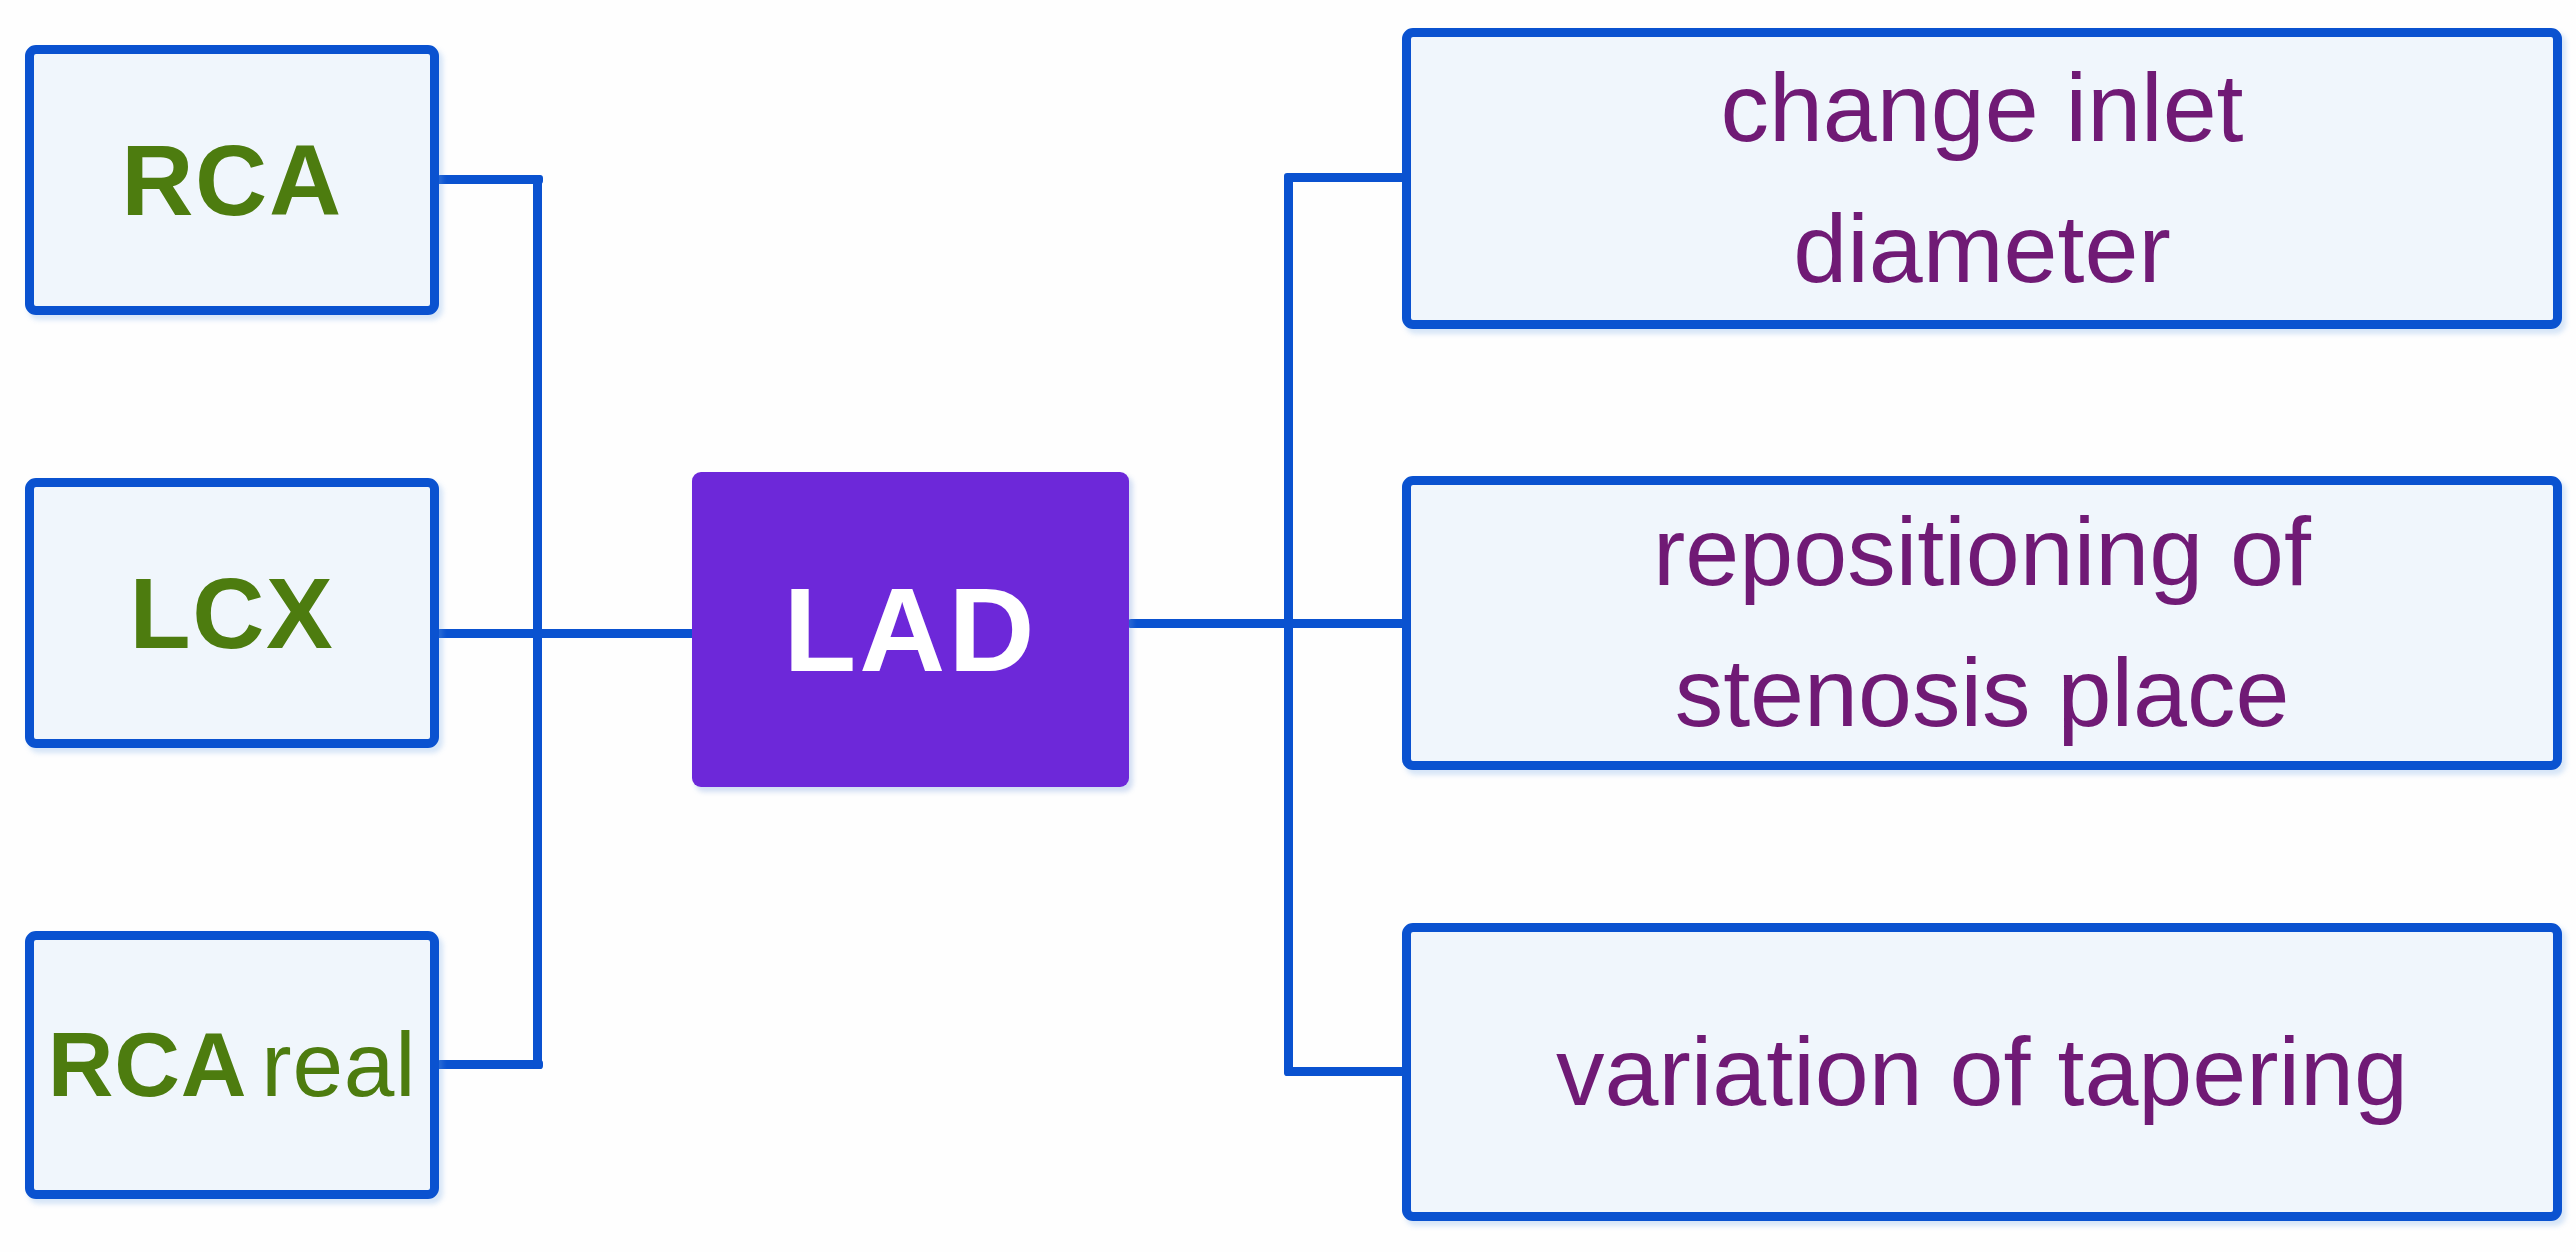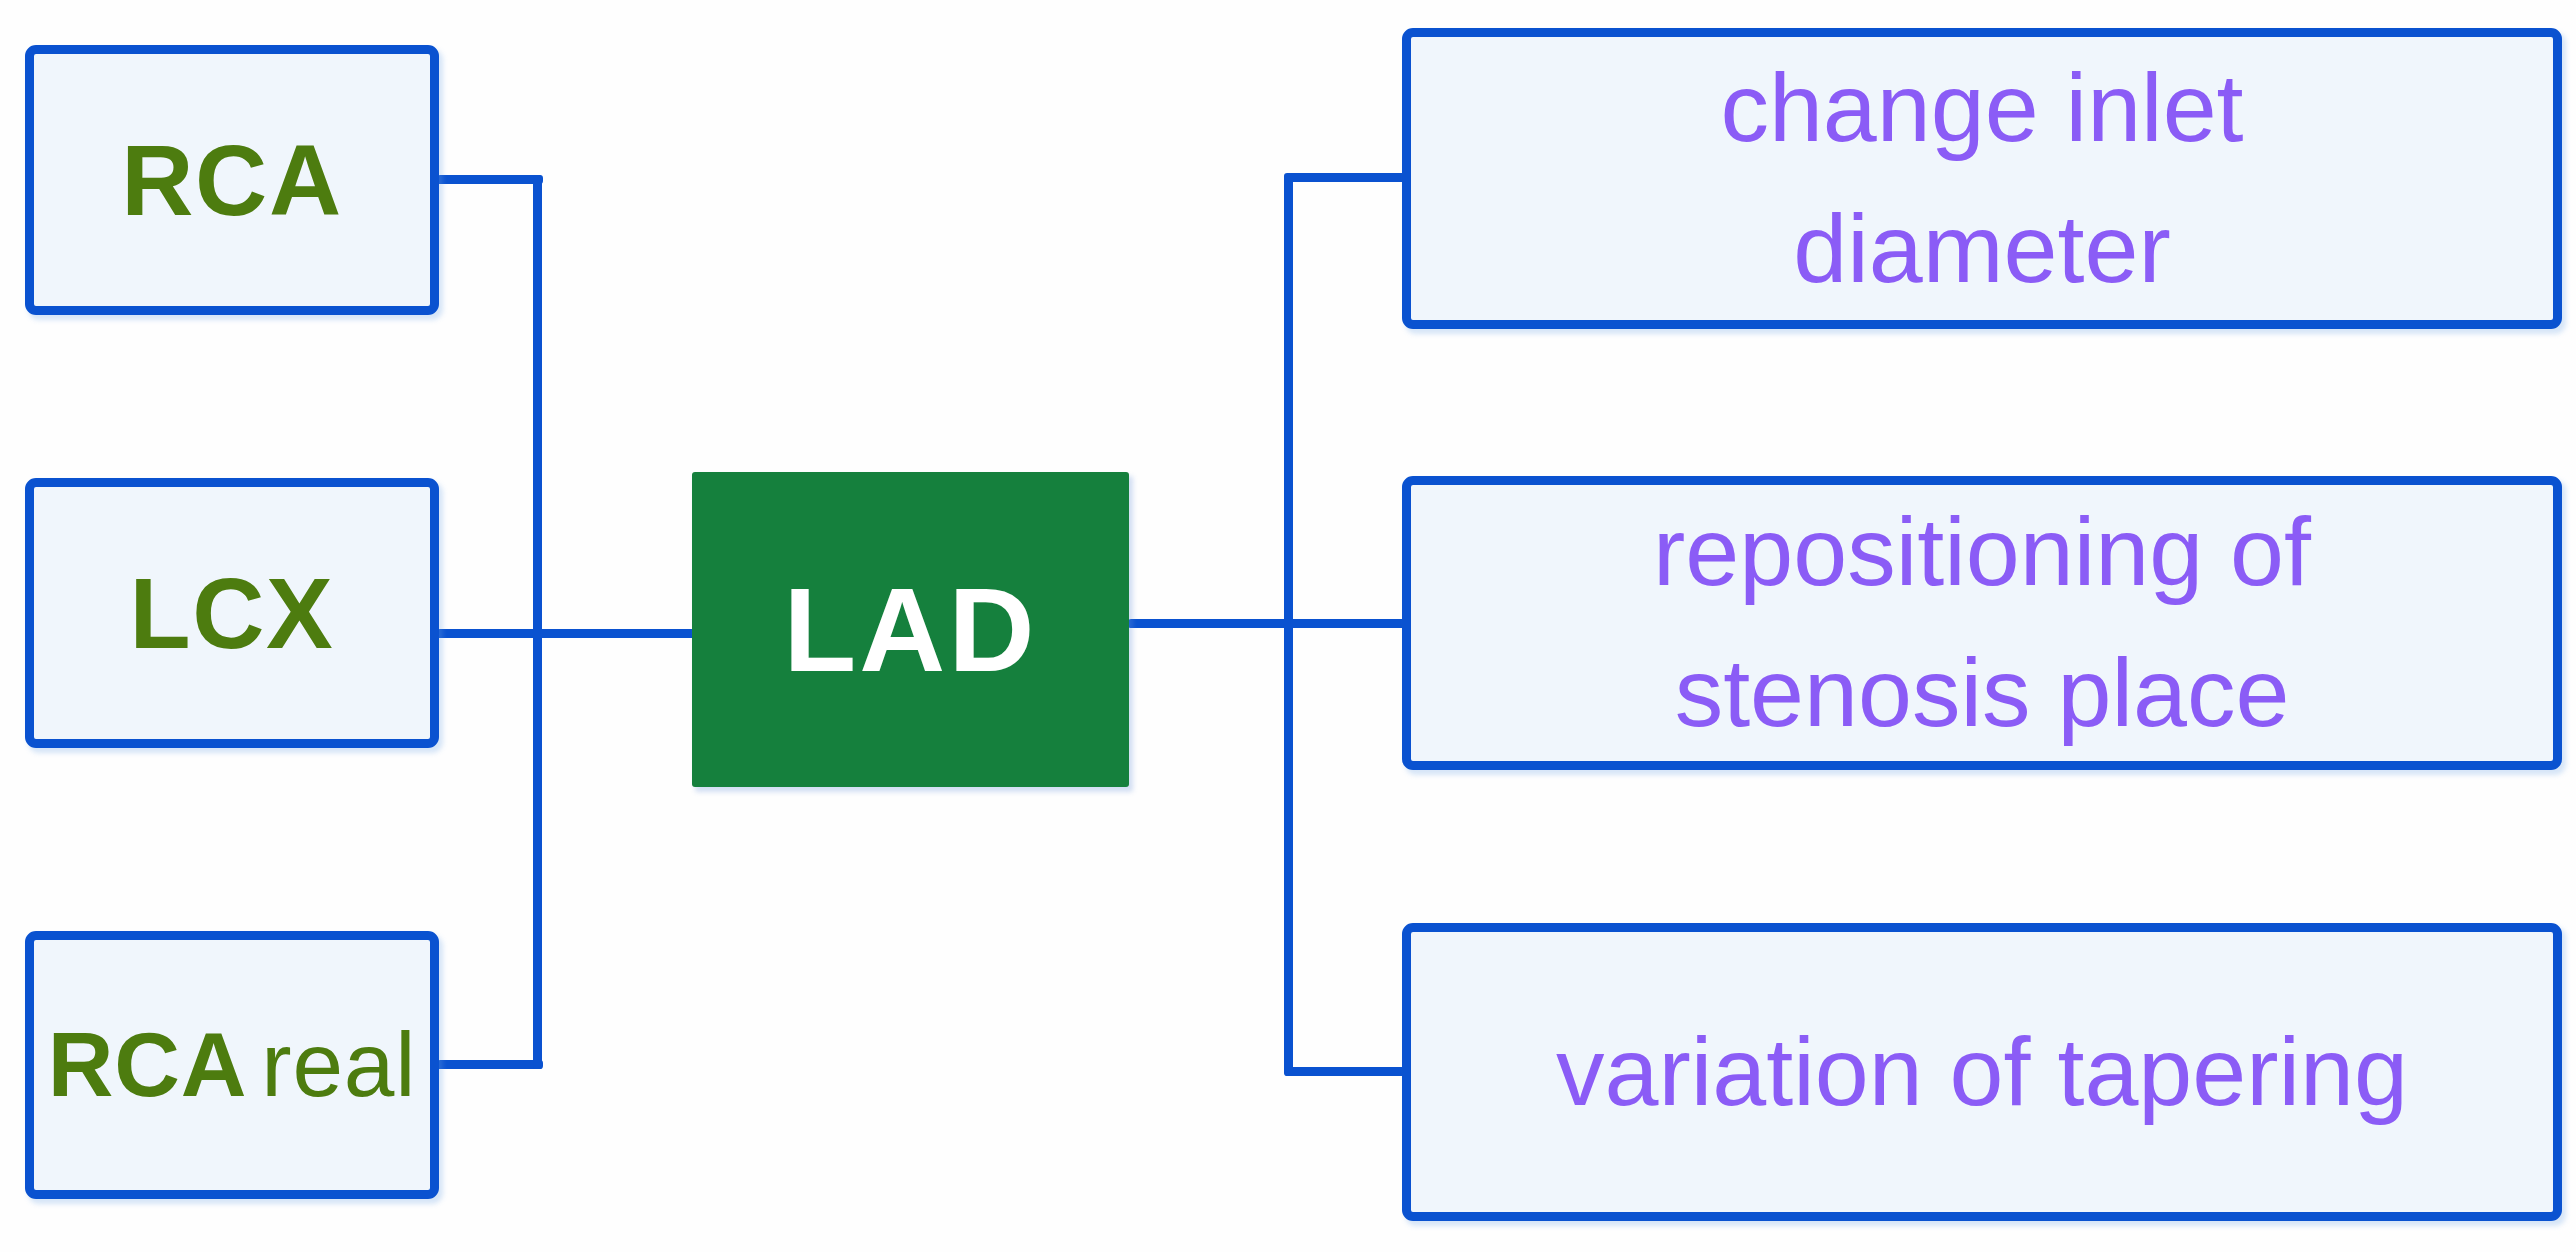--- a/index.html
+++ b/index.html
@@ -24,31 +24,31 @@
     text-align: center;
     box-shadow: 3.9px 4.7px 5.5px rgba(110, 165, 230, 0.28);
   }
   .node.left-node {
     color: #4d7c0f;
     font-weight: 700;
     font-size: 100px;
     letter-spacing: 1.6px;
   }
   .node.center-node {
-    background: #15803d;
+    background: #6d28d9;
     border: none;
-    border-radius: 3px;
+    border-radius: 9px;
     color: #ffffff;
     font-weight: 700;
     font-size: 119px;
     letter-spacing: 3.1px;
     box-shadow: 3.9px 4.7px 5.5px rgba(110, 150, 220, 0.30);
   }
   .node.right-node {
-    color: #8b5cf6;
+    color: #701a75;
     font-weight: 400;
     font-size: 97px;
     line-height: 1.45;
   }
   .right-node .wrap-limit { display: inline-block; max-width: 898px; }
 
   #node-rca      { left: 25px;   top: 45px;   width: 414px;  height: 270px; }
   #node-lcx      { left: 25px;   top: 478px;  width: 414px;  height: 270px; }
   #node-rca-real { left: 25px;   top: 931px; width: 414px;  height: 268px;
                    font-size: 91px; font-weight: 600; letter-spacing: 0.8px; }

